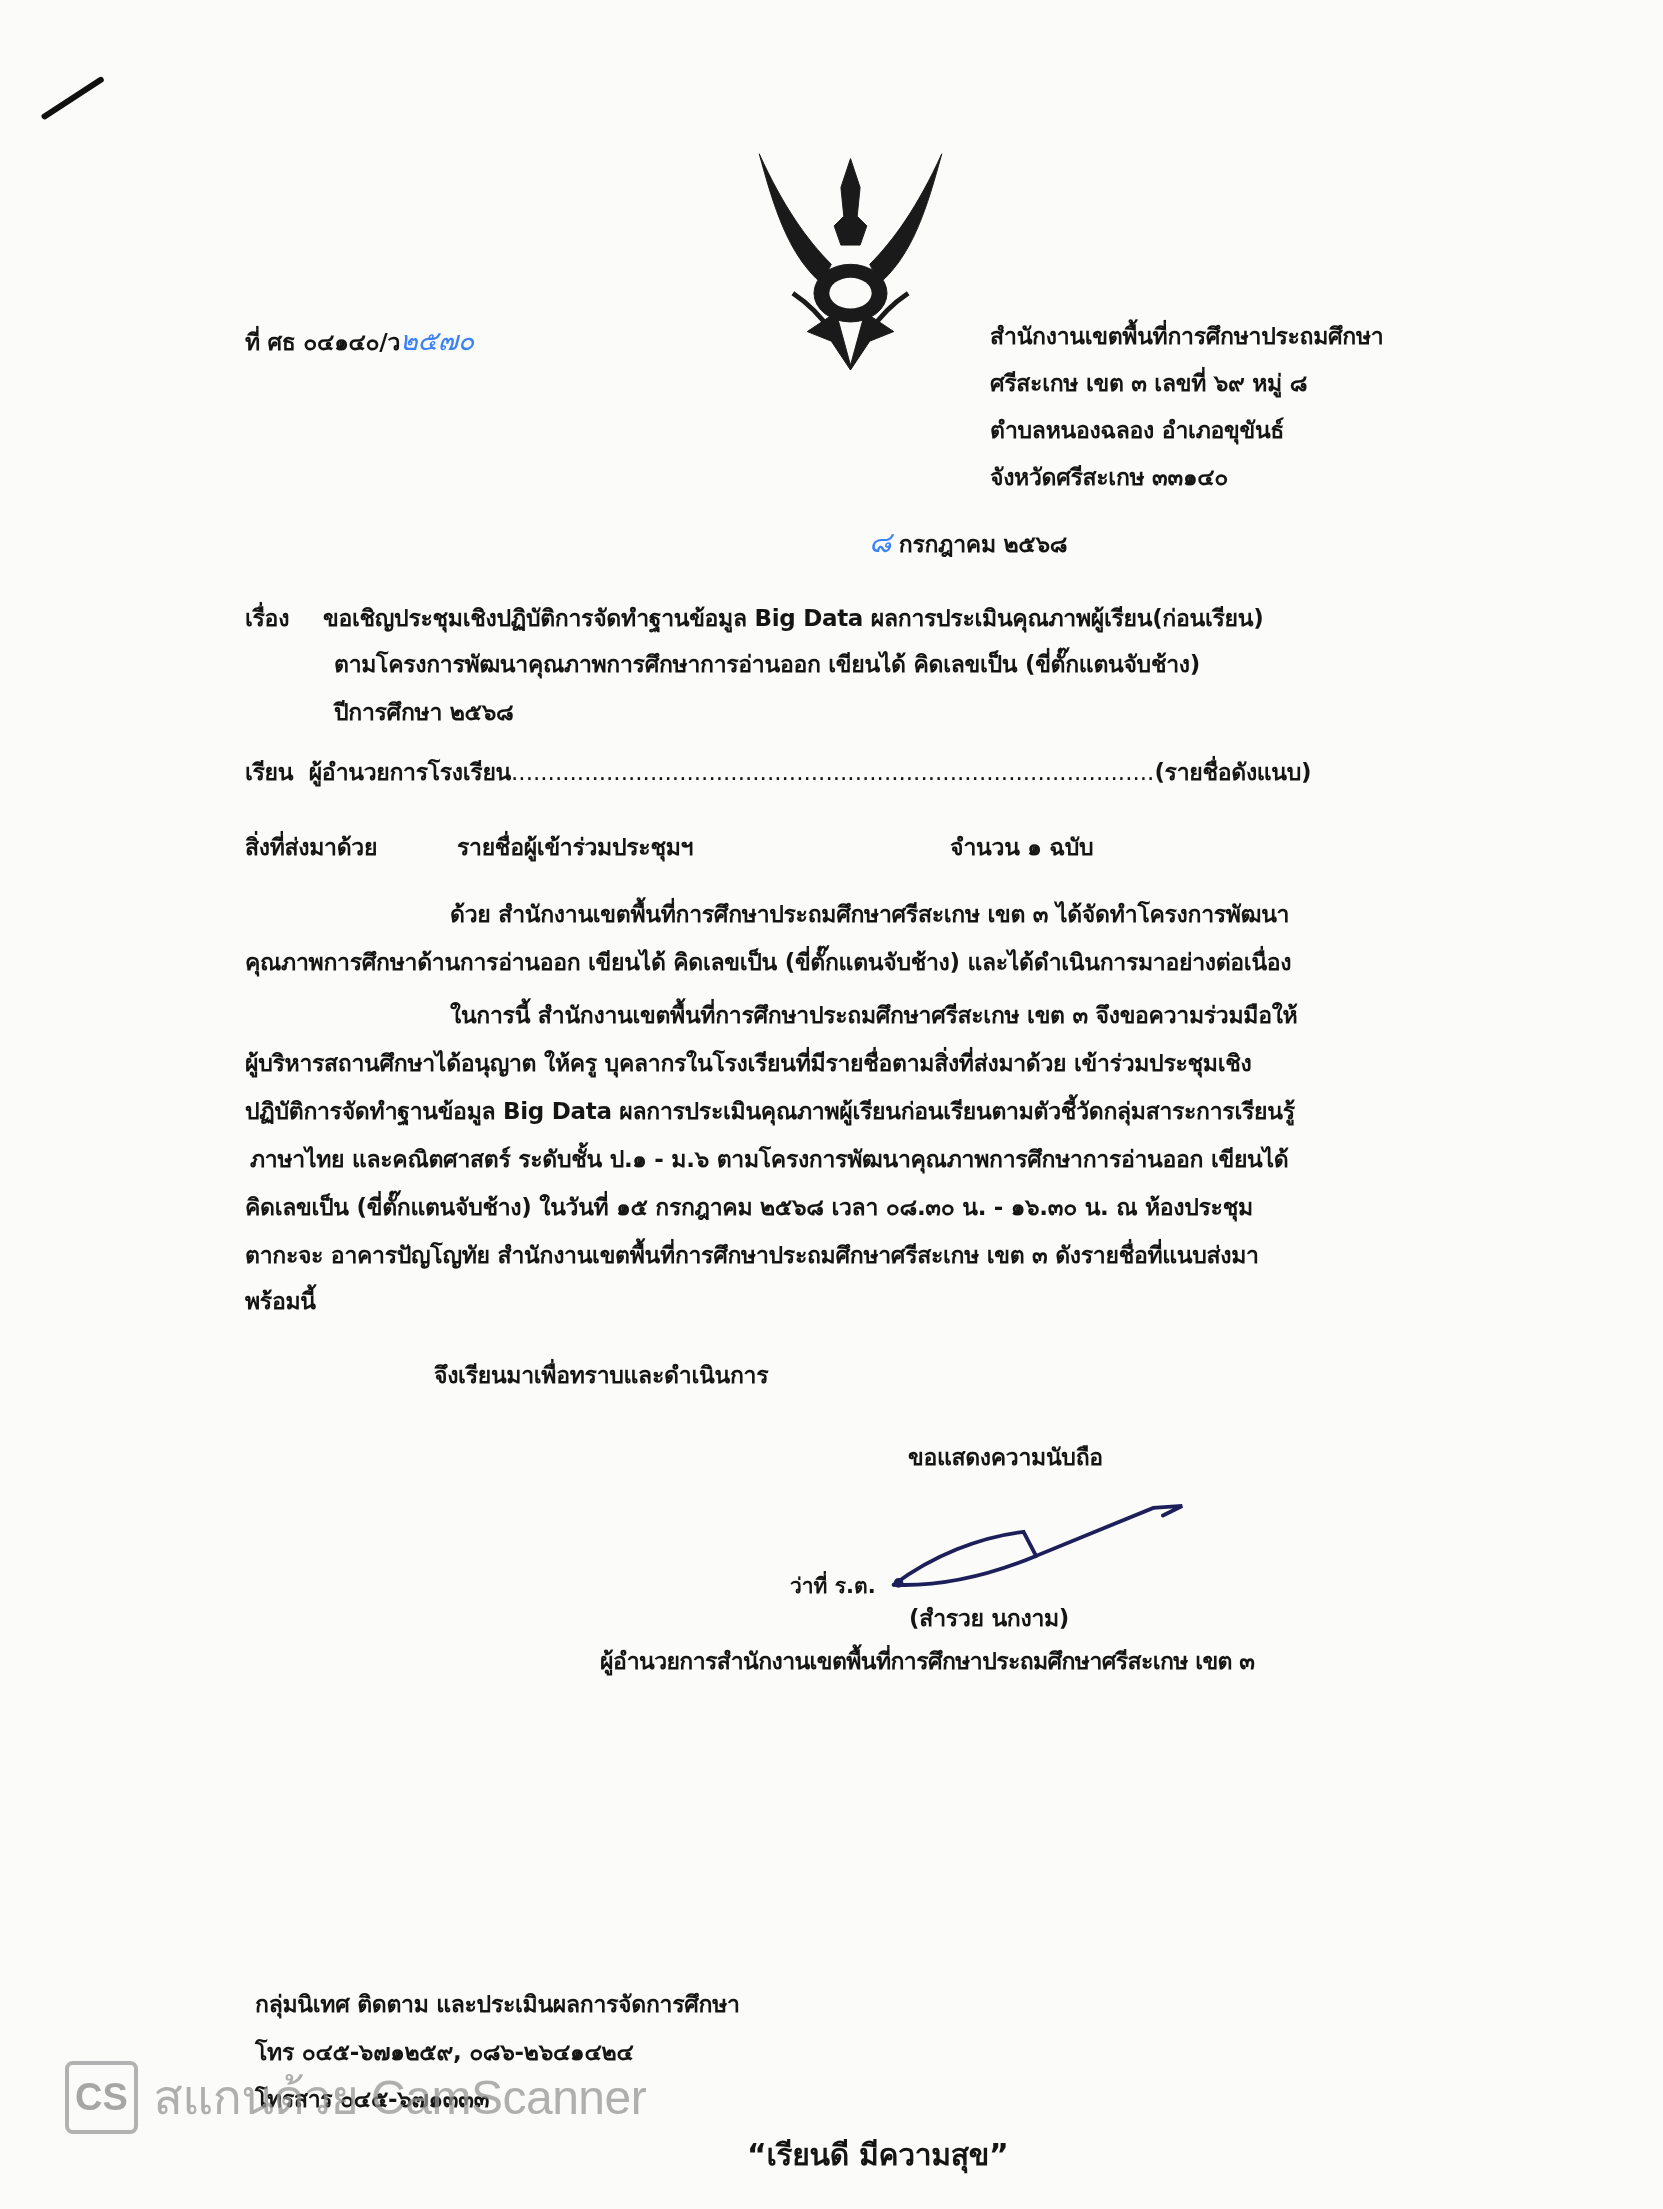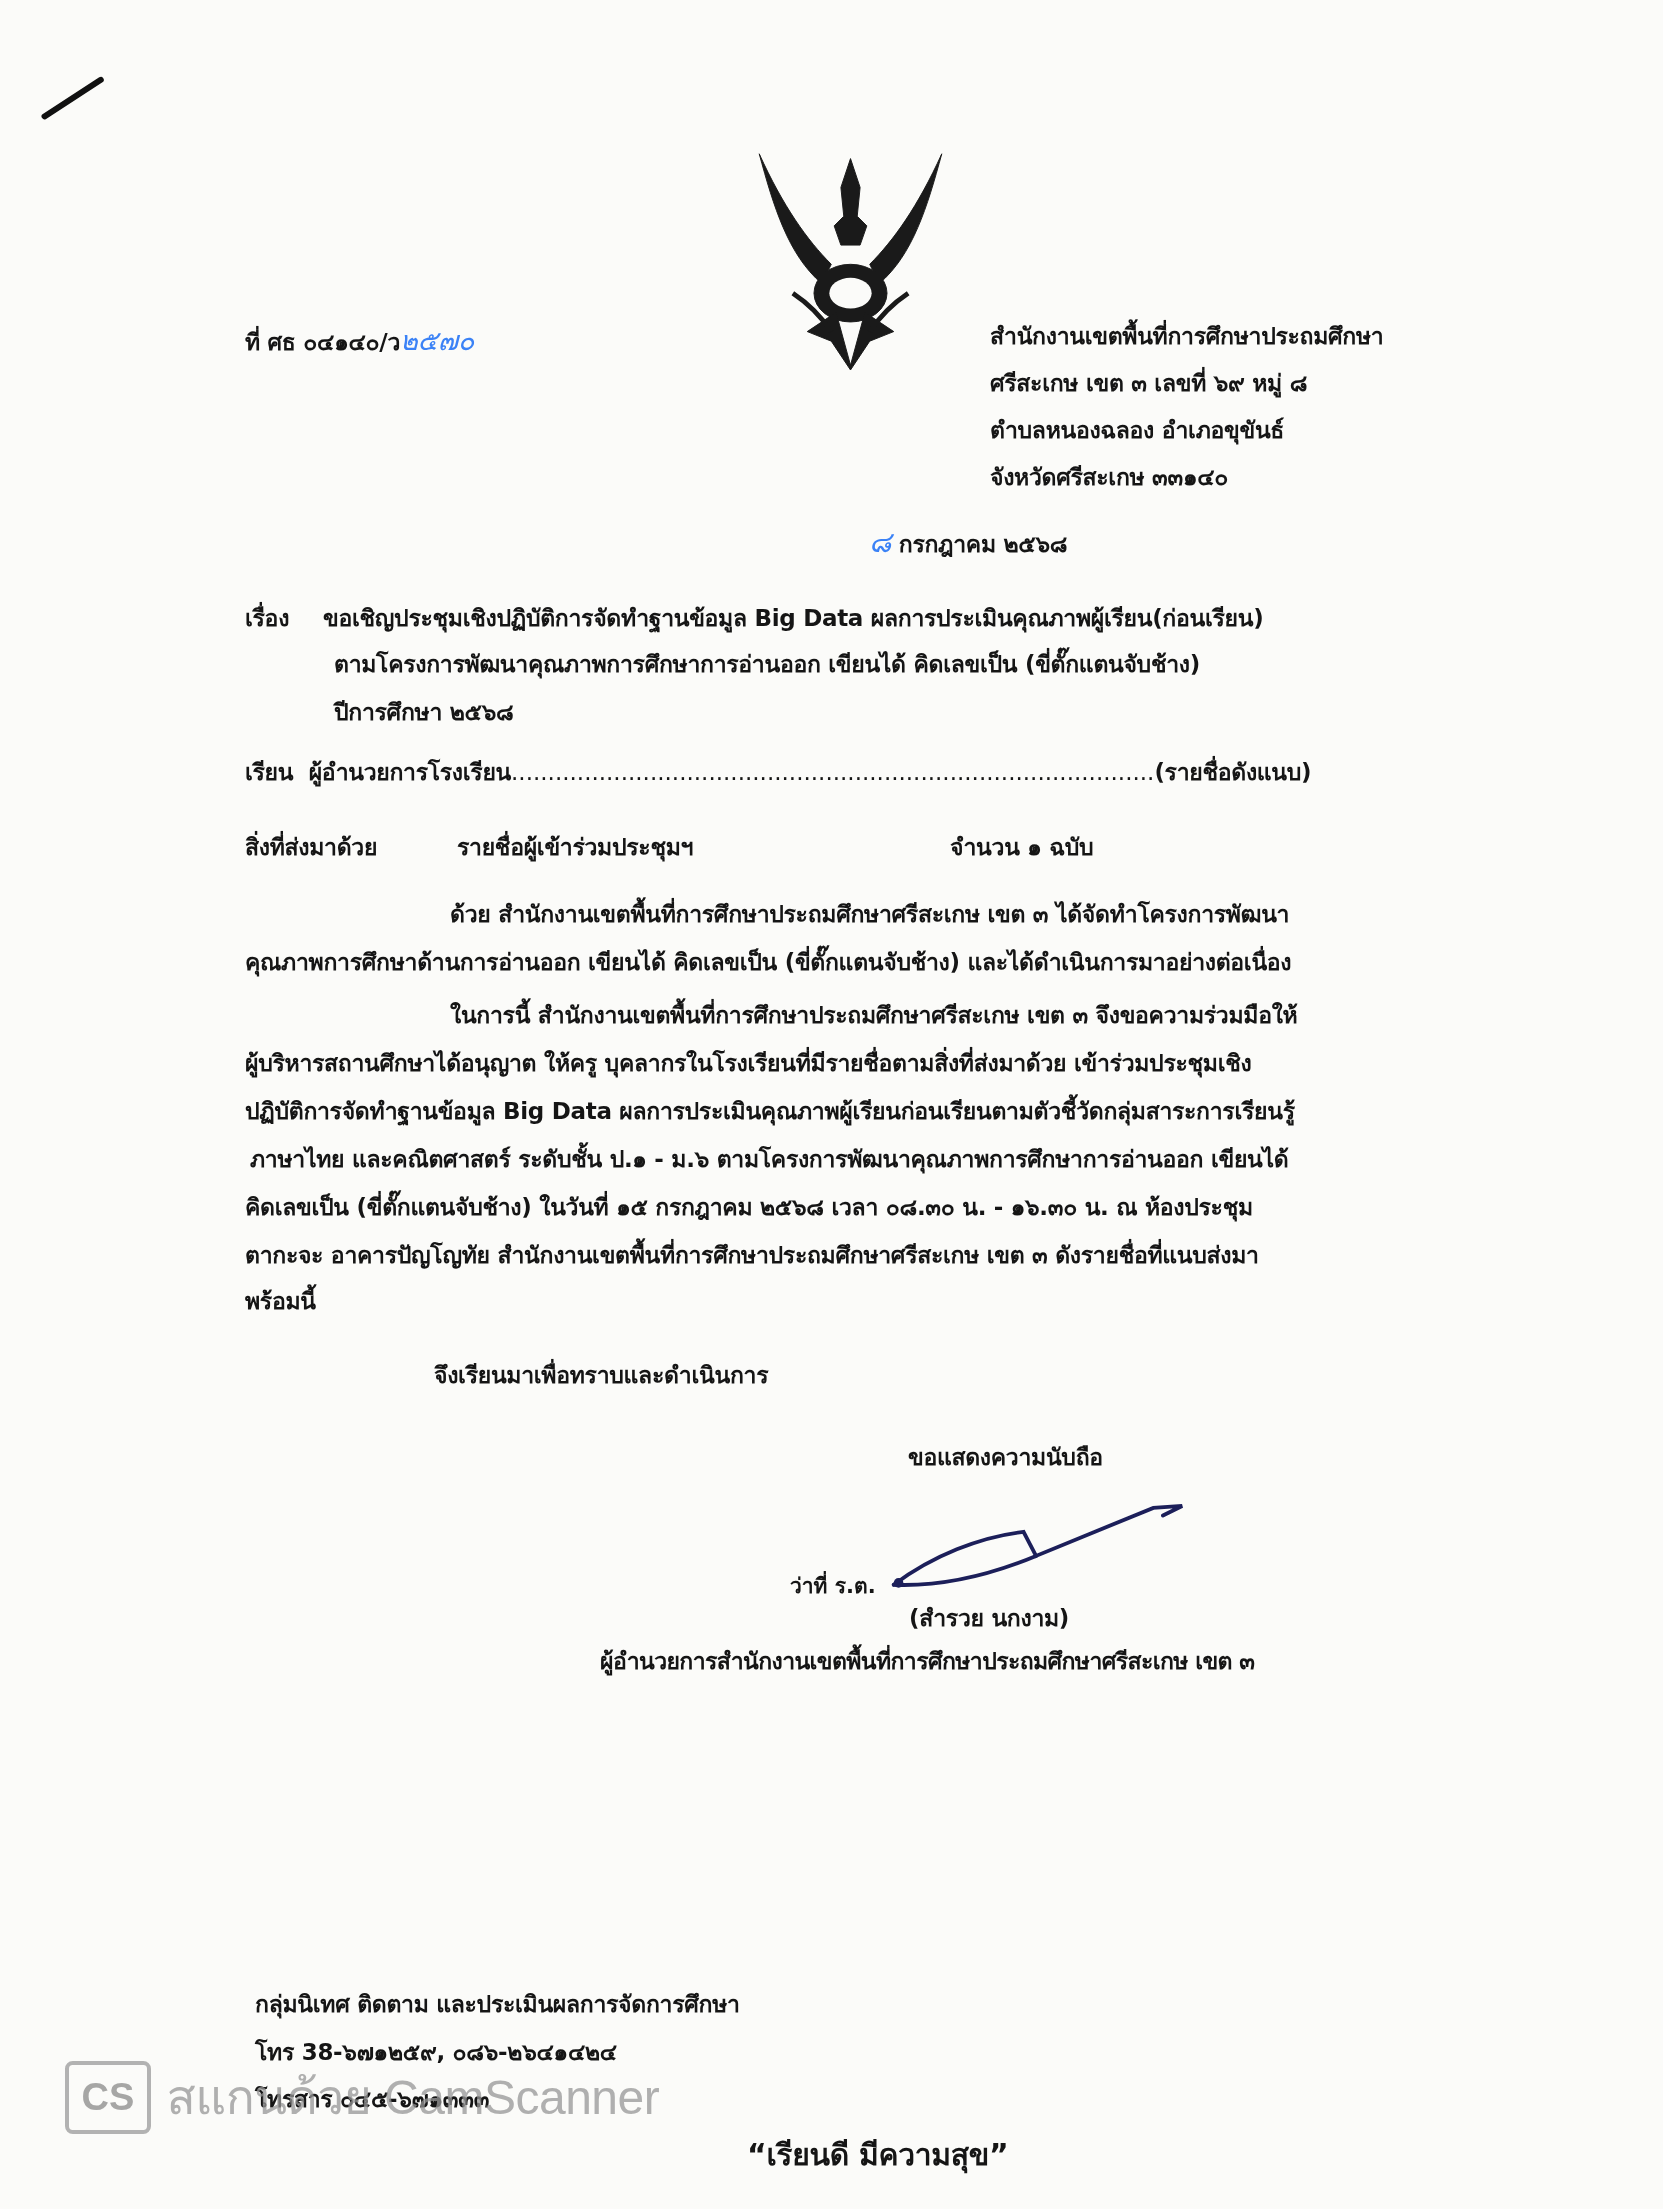--- a/index.html
+++ b/index.html
@@ -17,21 +17,21 @@
     position: absolute; left: 42px; top: 115px; width: 73px; height: 5.8px;
     background: #111; transform: rotate(-33deg); transform-origin: left center; border-radius: 2.9px;
   }
   .garuda { position: absolute; left: 740px; top: 149px; width: 221px; height: 221px; }
   .dots { letter-spacing: 0; font-weight: normal; }
   .watermark {
     position: absolute; left: 65px; top: 2059px; display: flex; align-items: center; gap: 15.4px;
     color: rgba(150,150,150,0.75);
   }
   .cs-logo {
-    width: 86px; height: 73px; border: 4.8px solid rgba(160,160,160,0.8); border-radius: 7.7px;
+    width: 73px; height: 73px; border: 4.8px solid rgba(160,160,160,0.8); border-radius: 7.7px;
     display: flex; align-items: center; justify-content: center; box-sizing: border-box;
     font: bold 38px "Liberation Sans", sans-serif; color: rgba(150,150,150,0.85);
   }
   .wm-text { font: 48px "Liberation Sans", sans-serif; letter-spacing: -0.5px; }
   .signature { position: absolute; left: 788px; top: 1479px; }
 </style>
 </head>
 <body>
 
 <div class="pen-mark"></div>
@@ -108,21 +108,21 @@
     <path d="M110 110 C150 80 200 60 245 55 L258 80 L380 30 L410 28 L390 38"></path>
     <path d="M110 110 C160 112 210 100 258 80"></path>
   </g>
   <circle cx="115" cy="108" r="5" fill="#1c1f5a"></circle>
 </svg>
 <div class="abs small" style="left:790px; top:1569px; font-weight:bold;">ว่าที่ ร.ต.</div>
 <div class="abs t" style="left:909px; top:1607px;">(สำรวย  นกงาม)</div>
 <div class="abs t" style="left:600px; top:1650px; letter-spacing:-0.6px;">ผู้อำนวยการสำนักงานเขตพื้นที่การศึกษาประถมศึกษาศรีสะเกษ เขต ๓</div>
 
 <div class="abs t" style="left:255px; top:1993px;">กลุ่มนิเทศ ติดตาม และประเมินผลการจัดการศึกษา</div>
-<div class="abs t" style="left:255px; top:2041px;">โทร 38-๖๗๑๒๕๙, ๐๘๖-๒๖๔๑๔๒๔</div>
+<div class="abs t" style="left:255px; top:2041px;">โทร ๐๔๕-๖๗๑๒๕๙, ๐๘๖-๒๖๔๑๔๒๔</div>
 <div class="abs t" style="left:255px; top:2088px;">โทรสาร ๐๔๕-๖๗๑๓๓๓</div>
 <div class="abs t" style="left:747px; top:2140px; font-size:30px;">“เรียนดี มีความสุข”</div>
 
 <div class="watermark">
   <div class="cs-logo">CS</div>
   <div class="wm-text">สแกนด้วย CamScanner</div>
 </div>
 
 
 </body></html>

